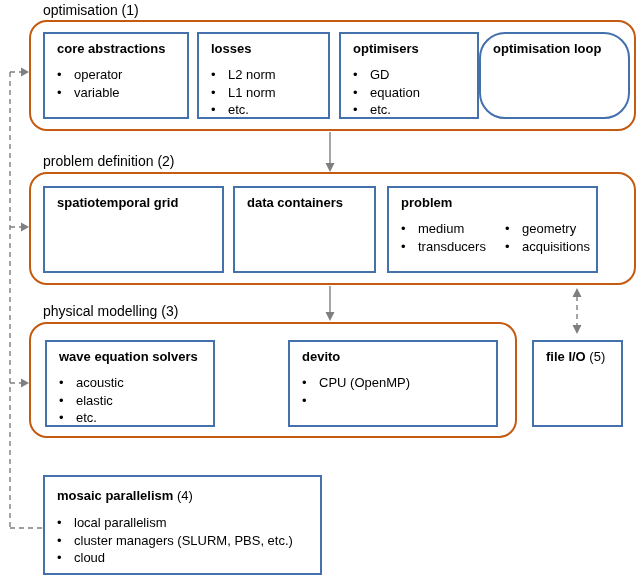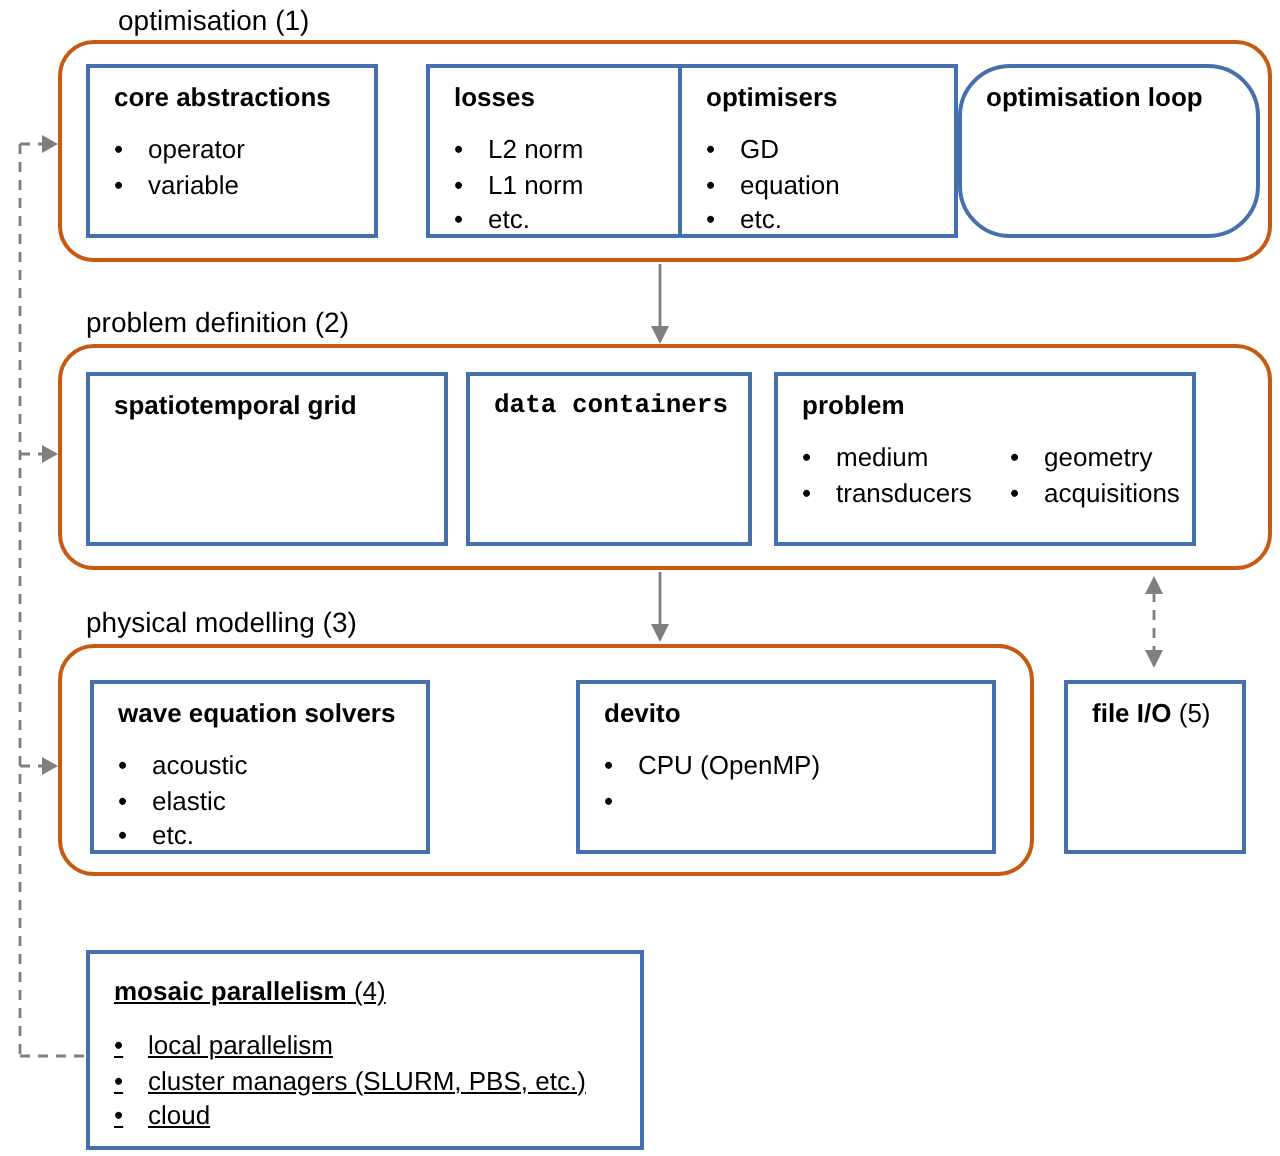--- a/index.html
+++ b/index.html
@@ -64,38 +64,38 @@
     <polygon class="hd" points="330,321 325.5,312 334.5,312"></polygon>
 
     <line class="ln" x1="287" y1="383" x2="263" y2="383"></line>
     <polygon class="hd" points="255,383 264,378.5 264,387.5"></polygon>
 
     <line class="ln dash" x1="577" y1="296" x2="577" y2="326"></line>
     <polygon class="hd" points="577,288 572.5,297 581.5,297"></polygon>
     <polygon class="hd" points="577,334 572.5,325 581.5,325"></polygon>
   </svg>
 
-  <div class="section-label" style="left:59px;top:2px;text-align:center;">optimisation (1)</div>
+  <div class="section-label" style="left:43px;top:2px;text-align:center;">optimisation (1)</div>
   <div class="orange-container" style="left:29px;top:20px;width:607px;height:111px;"></div>
 
   <div class="box" style="left:43px;top:32px;width:146px;height:87px;">
     <div class="box-title">core abstractions</div>
     <div class="items">
       <div class="item">
           <span class="bullet">•</span>
           <span>operator</span>
         </div>
       <div class="item">
           <span class="bullet">•</span>
           <span>variable</span>
         </div>
     </div>
   </div>
 
-  <div class="box" style="left:213px;top:32px;width:133px;height:87px;">
+  <div class="box" style="left:197px;top:32px;width:133px;height:87px;">
     <div class="box-title">losses</div>
     <div class="items">
       <div class="item">
           <span class="bullet">•</span>
           <span>L2 norm</span>
         </div>
       <div class="item">
           <span class="bullet">•</span>
           <span>L1 norm</span>
         </div>
@@ -128,21 +128,21 @@
     <div class="box-title">optimisation loop</div>
   </div>
 
   <div class="section-label" style="left:43px;top:153px;">problem definition (2)</div>
   <div class="orange-container" style="left:29px;top:172px;width:607px;height:113px;"></div>
 
   <div class="box" style="left:43px;top:186px;width:181px;height:87px;">
     <div class="box-title">spatiotemporal grid</div>
   </div>
 
-  <div class="box" style="left:233px;top:186px;width:143px;height:87px;font-family:Liberation Mono, monospace;">
+  <div class="box" style="left:233px;top:186px;width:143px;height:87px;">
     <div class="box-title">data containers</div>
   </div>
 
   <div class="box" style="left:387px;top:186px;width:211px;height:87px;">
     <div class="box-title">problem</div>
     <div class="items cols">
       <div class="col1">
         <div class="item">
             <span class="bullet">•</span>
             <span>medium</span>
@@ -199,21 +199,21 @@
     </div>
   </div>
 
   <div class="box" style="left:532px;top:340px;width:91px;height:87px;">
     <div class="box-title">
       <span>file I/O</span>
       <span class="suffix">(5)</span>
     </div>
   </div>
 
-  <div class="box mosaic" style="left:43px;top:475px;width:279px;height:100px;text-decoration:underline;">
+  <div class="box mosaic" style="left:43px;top:475px;width:279px;height:100px;">
     <div class="box-title">
       <span>mosaic parallelism</span>
       <span class="suffix">(4)</span>
     </div>
     <div class="items">
       <div class="item">
           <span class="bullet">•</span>
           <span>local parallelism</span>
         </div>
       <div class="item">

